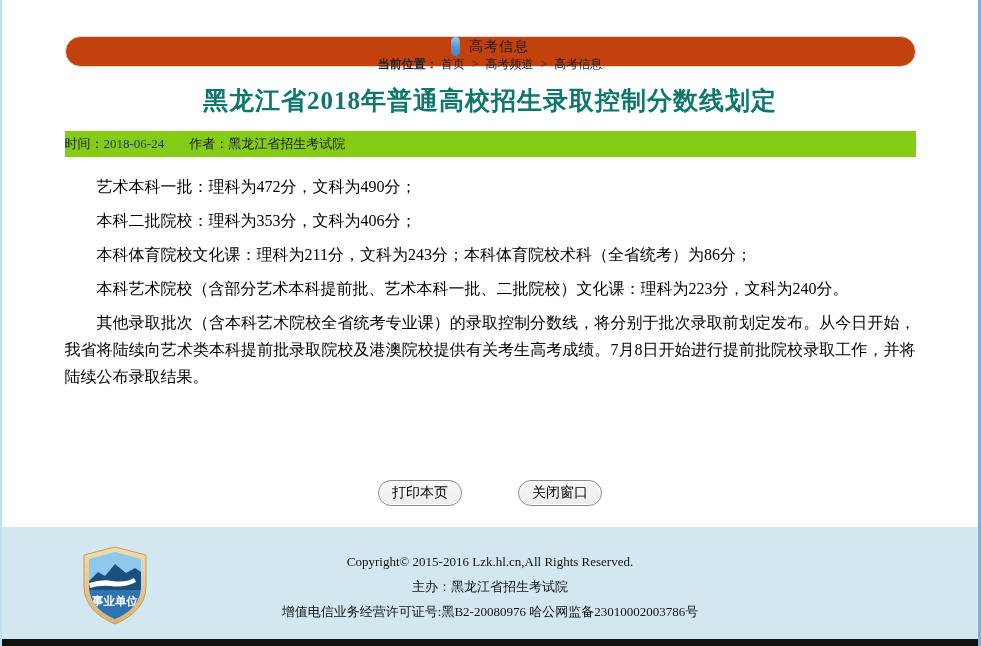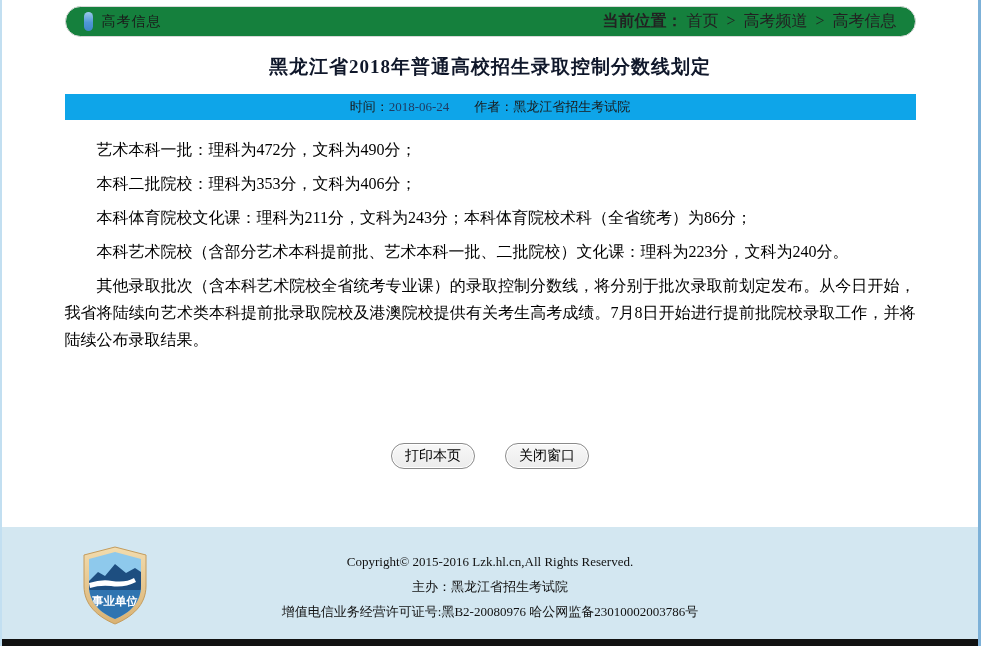--- a/index.html
+++ b/index.html
@@ -12,66 +12,66 @@
   .page {
     position:absolute; inset:0;
     border-left:2px solid #c2dff1;
     border-right:3px solid #7db1d8;
     background:#fff;
   }
   .content { width:851px; margin:0 auto; }
 
   
   .topbar {
-    margin-top:6px; height:31px;
+    margin-top:36px; height:31px;
     border:1px solid #d8d8d8; border-radius:16px;
-    background:#15803d;
+    background:#c2410c;
     display:flex; align-items:center; justify-content:space-between;
-    padding:0 18px; font-size:14px;
+    padding:0 18px; font-size:14px;flex-direction:column;
   }
   .topbar-left { display:flex; align-items:center; gap:9px; }
   .capsule {
     display:inline-block; width:9px; height:19px; border-radius:5px;
     background:linear-gradient(180deg,#9cc9ec 0%,#4f97d6 55%,#3f87c8 100%);
   }
   .section-label { color:#1a1a1a; letter-spacing:1px; }
-  .topbar-right { font-size:16px; color:#222; }
+  .topbar-right { font-size:12px; color:#222; }
   .bc-label { font-weight:bold; }
   .bc-link { color:#222; text-decoration:none; cursor:pointer; }
   .bc-sep { margin:0 4px; color:#222; }
 
   
   .title {
     margin-top:17px; text-align:center;
-    font-size:19px; font-weight:bold; color:#0f172a; letter-spacing:1px;
+    font-size:25px; font-weight:bold; color:#0f766e; letter-spacing:1px;
   }
 
   
   .meta {
-    margin-top:14px; height:26px; background:#0ea5e9;
-    display:flex; align-items:center; justify-content:center;
+    margin-top:14px; height:26px; background:#84cc16;
+    display:flex; align-items:center; 
     font-size:13px; color:#1a1a1a;
   }
   .meta .date { color:#1f3b63; margin-right:25px; }
 
   
   .article { padding-top:16px; font-size:16px; color:#000; }
   .article p {
     text-indent:2em; line-height:27px; margin-bottom:7px;
     text-align:justify;
   }
 
   
   .actions { margin-top:90px; text-align:center; }
   .actions button {
     font-family:inherit; font-size:14px; color:#000;
     background:linear-gradient(180deg,#f8f8f8 0%,#ececec 100%);
     border:1px solid #8a8a8a; border-radius:13px;
     box-shadow:inset 0 0 0 1px #ffffff;
-    padding:3px 13px; margin:0 13px; cursor:pointer;
+    padding:3px 13px; margin:0 26px; cursor:pointer;
   }
 
   
   .footer {
     position:absolute; left:0; right:0; bottom:7px; height:112px;
     background:#d3e7f1;
   }
   .badge { position:absolute; left:76px; top:18px; width:74px; height:80px; }
   .footer-lines { text-align:center; padding-top:22px; font-size:13px; color:#111; }
   .footer-lines p { line-height:25px; }

